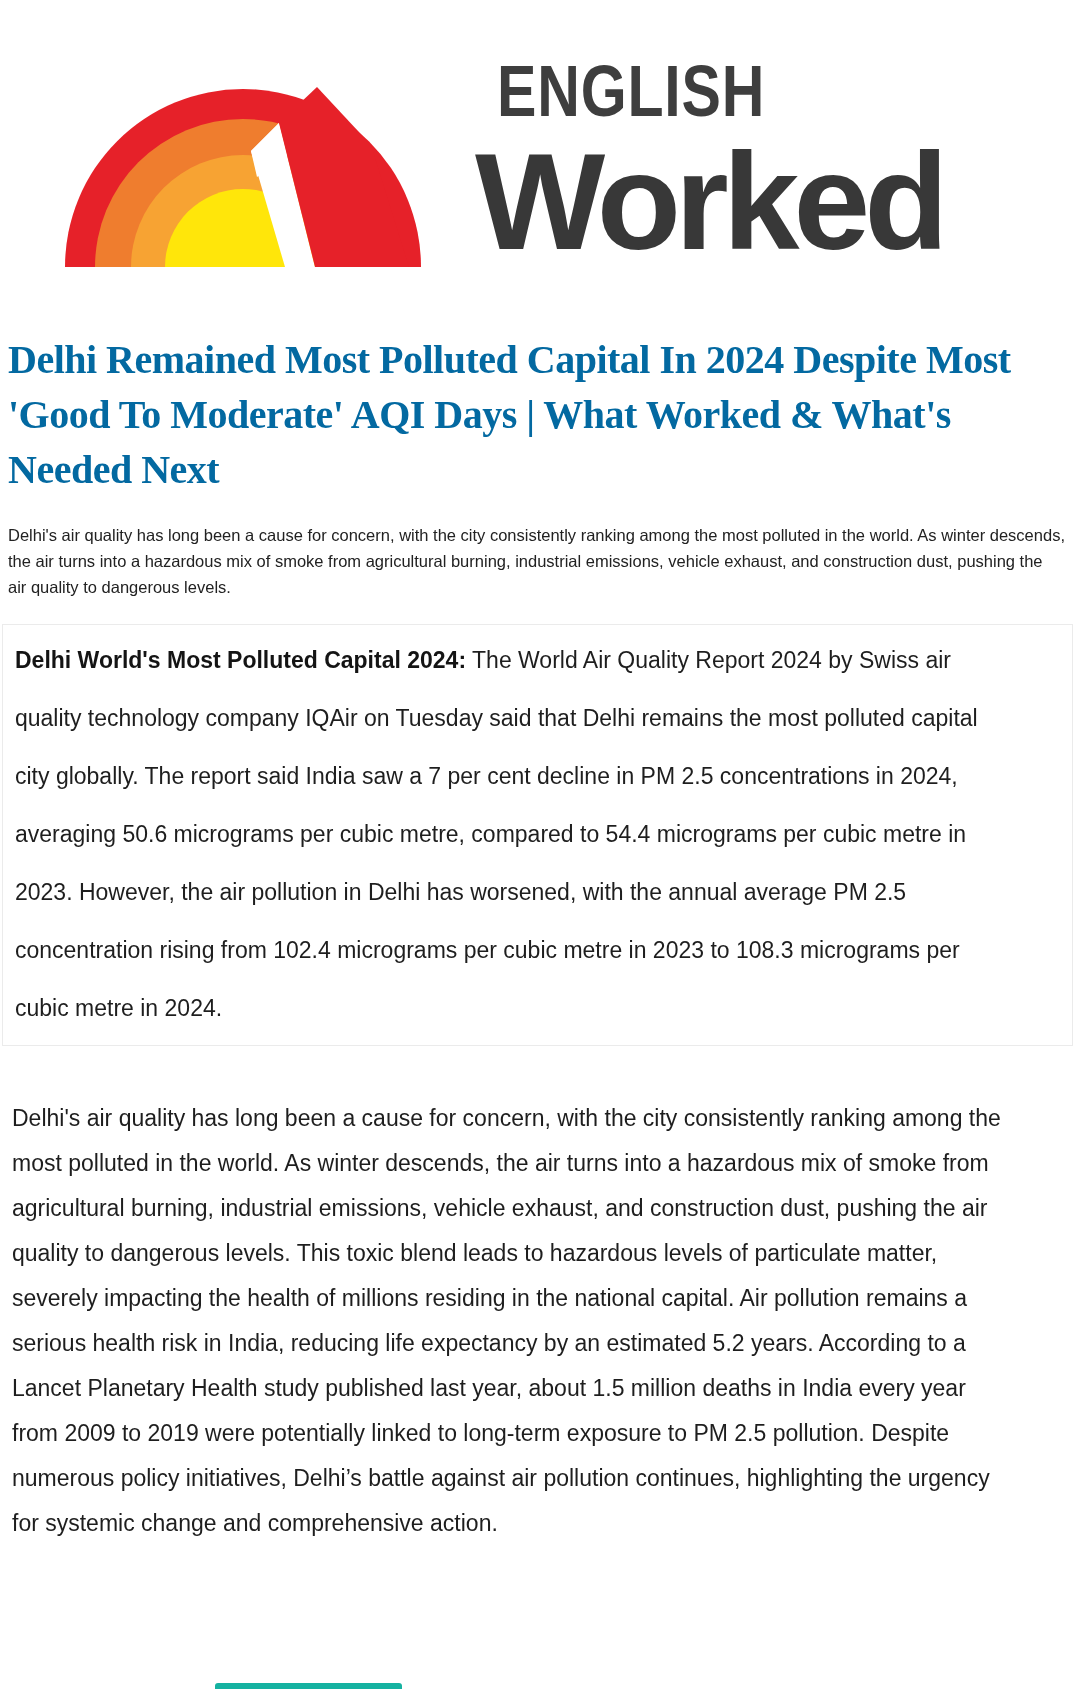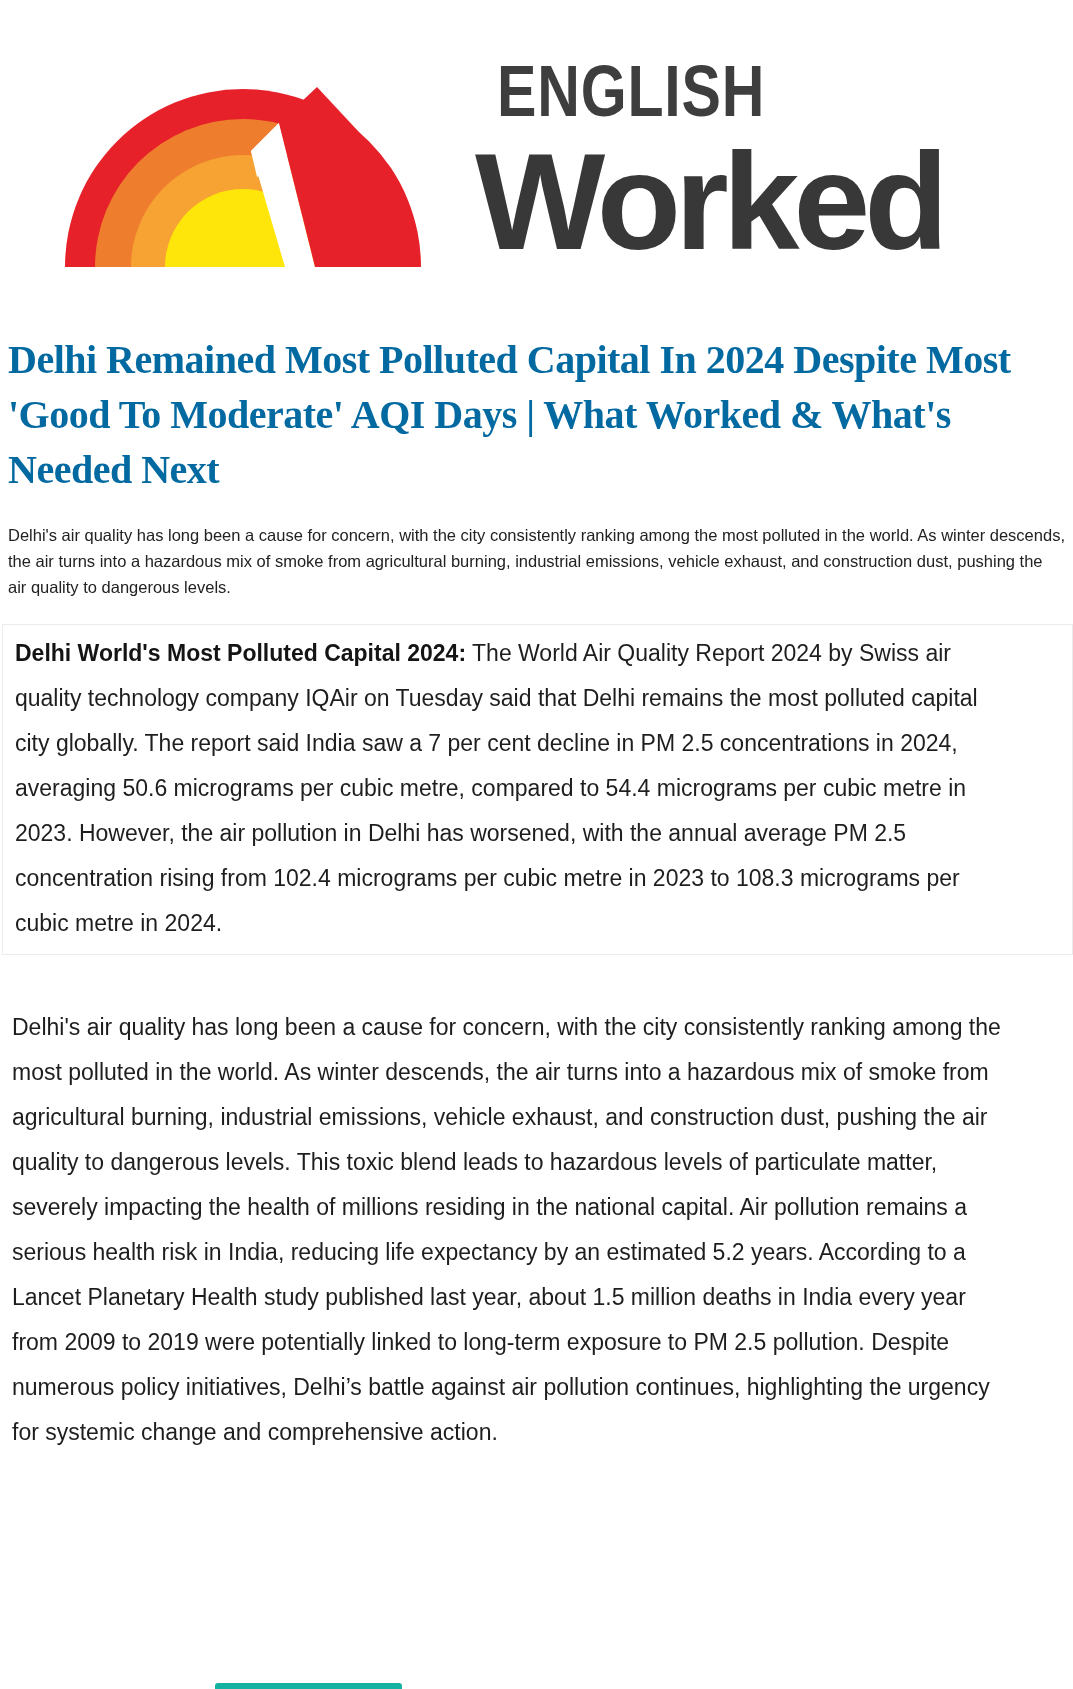--- a/index.html
+++ b/index.html
@@ -65,21 +65,21 @@
   }
 
   
   .lead-box {
     margin: 24px 0 0 2px;
     border: 1px solid #ebebeb;
     padding: 6px 14px 8px 12px;
   }
   .lead-box p {
     font-size: 23px;
-    line-height: 45px;
+    line-height: 58px;
     color: #1e1e1e;
     max-width: 985px;
   }
   .lead-box .lead-strong { font-weight: 700; color: #141414; }
 
   
   .body-para {
     font-size: 23px;
     line-height: 45px;
     color: #1e1e1e;

